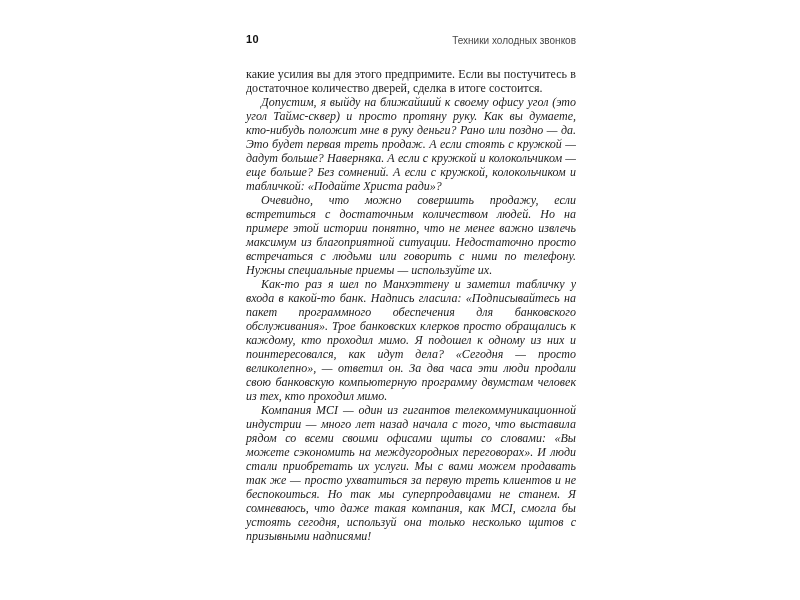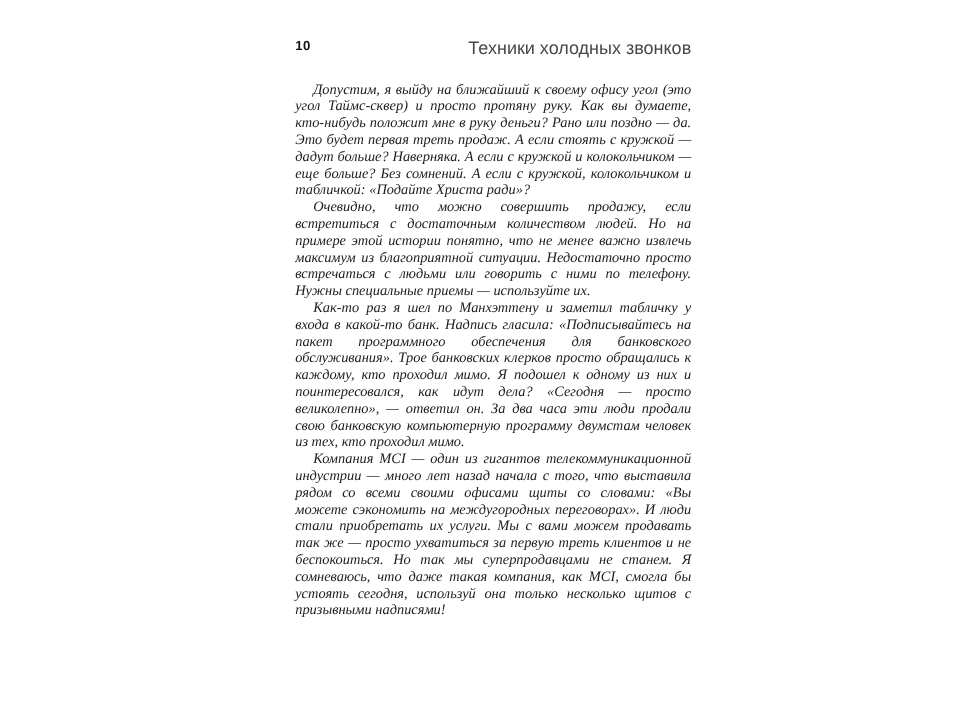--- a/index.html
+++ b/index.html
@@ -34,21 +34,21 @@
   .page-number {
     font-family: "Liberation Sans", "DejaVu Sans", sans-serif;
     font-weight: bold;
     font-size: 11px;
     line-height: 13px;
     color: var(--page-number);
     letter-spacing: 0.3px;
   }
   .running-title {
     font-family: "Liberation Sans", "DejaVu Sans", sans-serif;
-    font-size: 15px;
+    font-size: 10px;
     line-height: 11px;
     color: var(--running-title);
   }
   .page-text p {
     margin: 0;
     font-family: "Liberation Serif", "DejaVu Serif", serif;
     font-size: 12px;
     line-height: 14px;
     color: var(--text);
     text-align: justify;
@@ -59,18 +59,19 @@
 </style>
 </head>
 <body>
 
 <div class="sheet">
   <div class="page-header">
     <span class="page-number">10</span>
     <span class="running-title">Техники холодных звонков</span>
   </div>
   <div class="page-text">
+      <p class="" lang="ru">какие усилия вы для этого предпримите. Если вы постучитесь в достаточное количество дверей, сделка в итоге состоится.</p>
       <p class="indent" lang="ru">Допустим, я выйду на ближайший к своему офису угол (это угол Таймс-сквер) и просто протяну руку. Как вы думаете, кто-нибудь положит мне в руку деньги? Рано или поздно — да. Это будет первая треть продаж. А если стоять с кружкой — дадут больше? Наверняка. А если с кружкой и колокольчиком — еще больше? Без сомнений. А если с кружкой, колокольчиком и табличкой: «Подайте Христа ради»?</p>
       <p class="indent" lang="ru">Очевидно, что можно совершить продажу, если встретиться с достаточным количеством людей. Но на примере этой истории понятно, что не менее важно извлечь максимум из благоприятной ситуации. Недостаточно просто встречаться с людьми или говорить с ними по телефону. Нужны специальные приемы — используйте их.</p>
       <p class="indent" lang="ru">Как-то раз я шел по Манхэттену и заметил табличку у входа в какой-то банк. Надпись гласила: «Подписывайтесь на пакет программного обеспечения для банковского обслуживания». Трое банковских клерков просто обращались к каждому, кто проходил мимо. Я подошел к одному из них и поинтересовался, как идут дела? «Сегодня — просто великолепно», — ответил он. За два часа эти люди продали свою банковскую компьютерную программу двумстам человек из тех, кто проходил мимо.</p>
       <p class="indent" lang="ru">Компания MCI — один из гигантов телекоммуникационной индустрии — много лет назад начала с того, что выставила рядом со всеми своими офисами щиты со словами: «Вы можете сэкономить на междугородных переговорах». И люди стали приобретать их услуги. Мы с вами можем продавать так же — просто ухватиться за первую треть клиентов и не беспокоиться. Но так мы суперпродавцами не станем. Я сомневаюсь, что даже такая компания, как MCI, смогла бы устоять сегодня, используй она только несколько щитов с призывными надписями!</p>
     </div>
 </div>
 
 </body></html>

